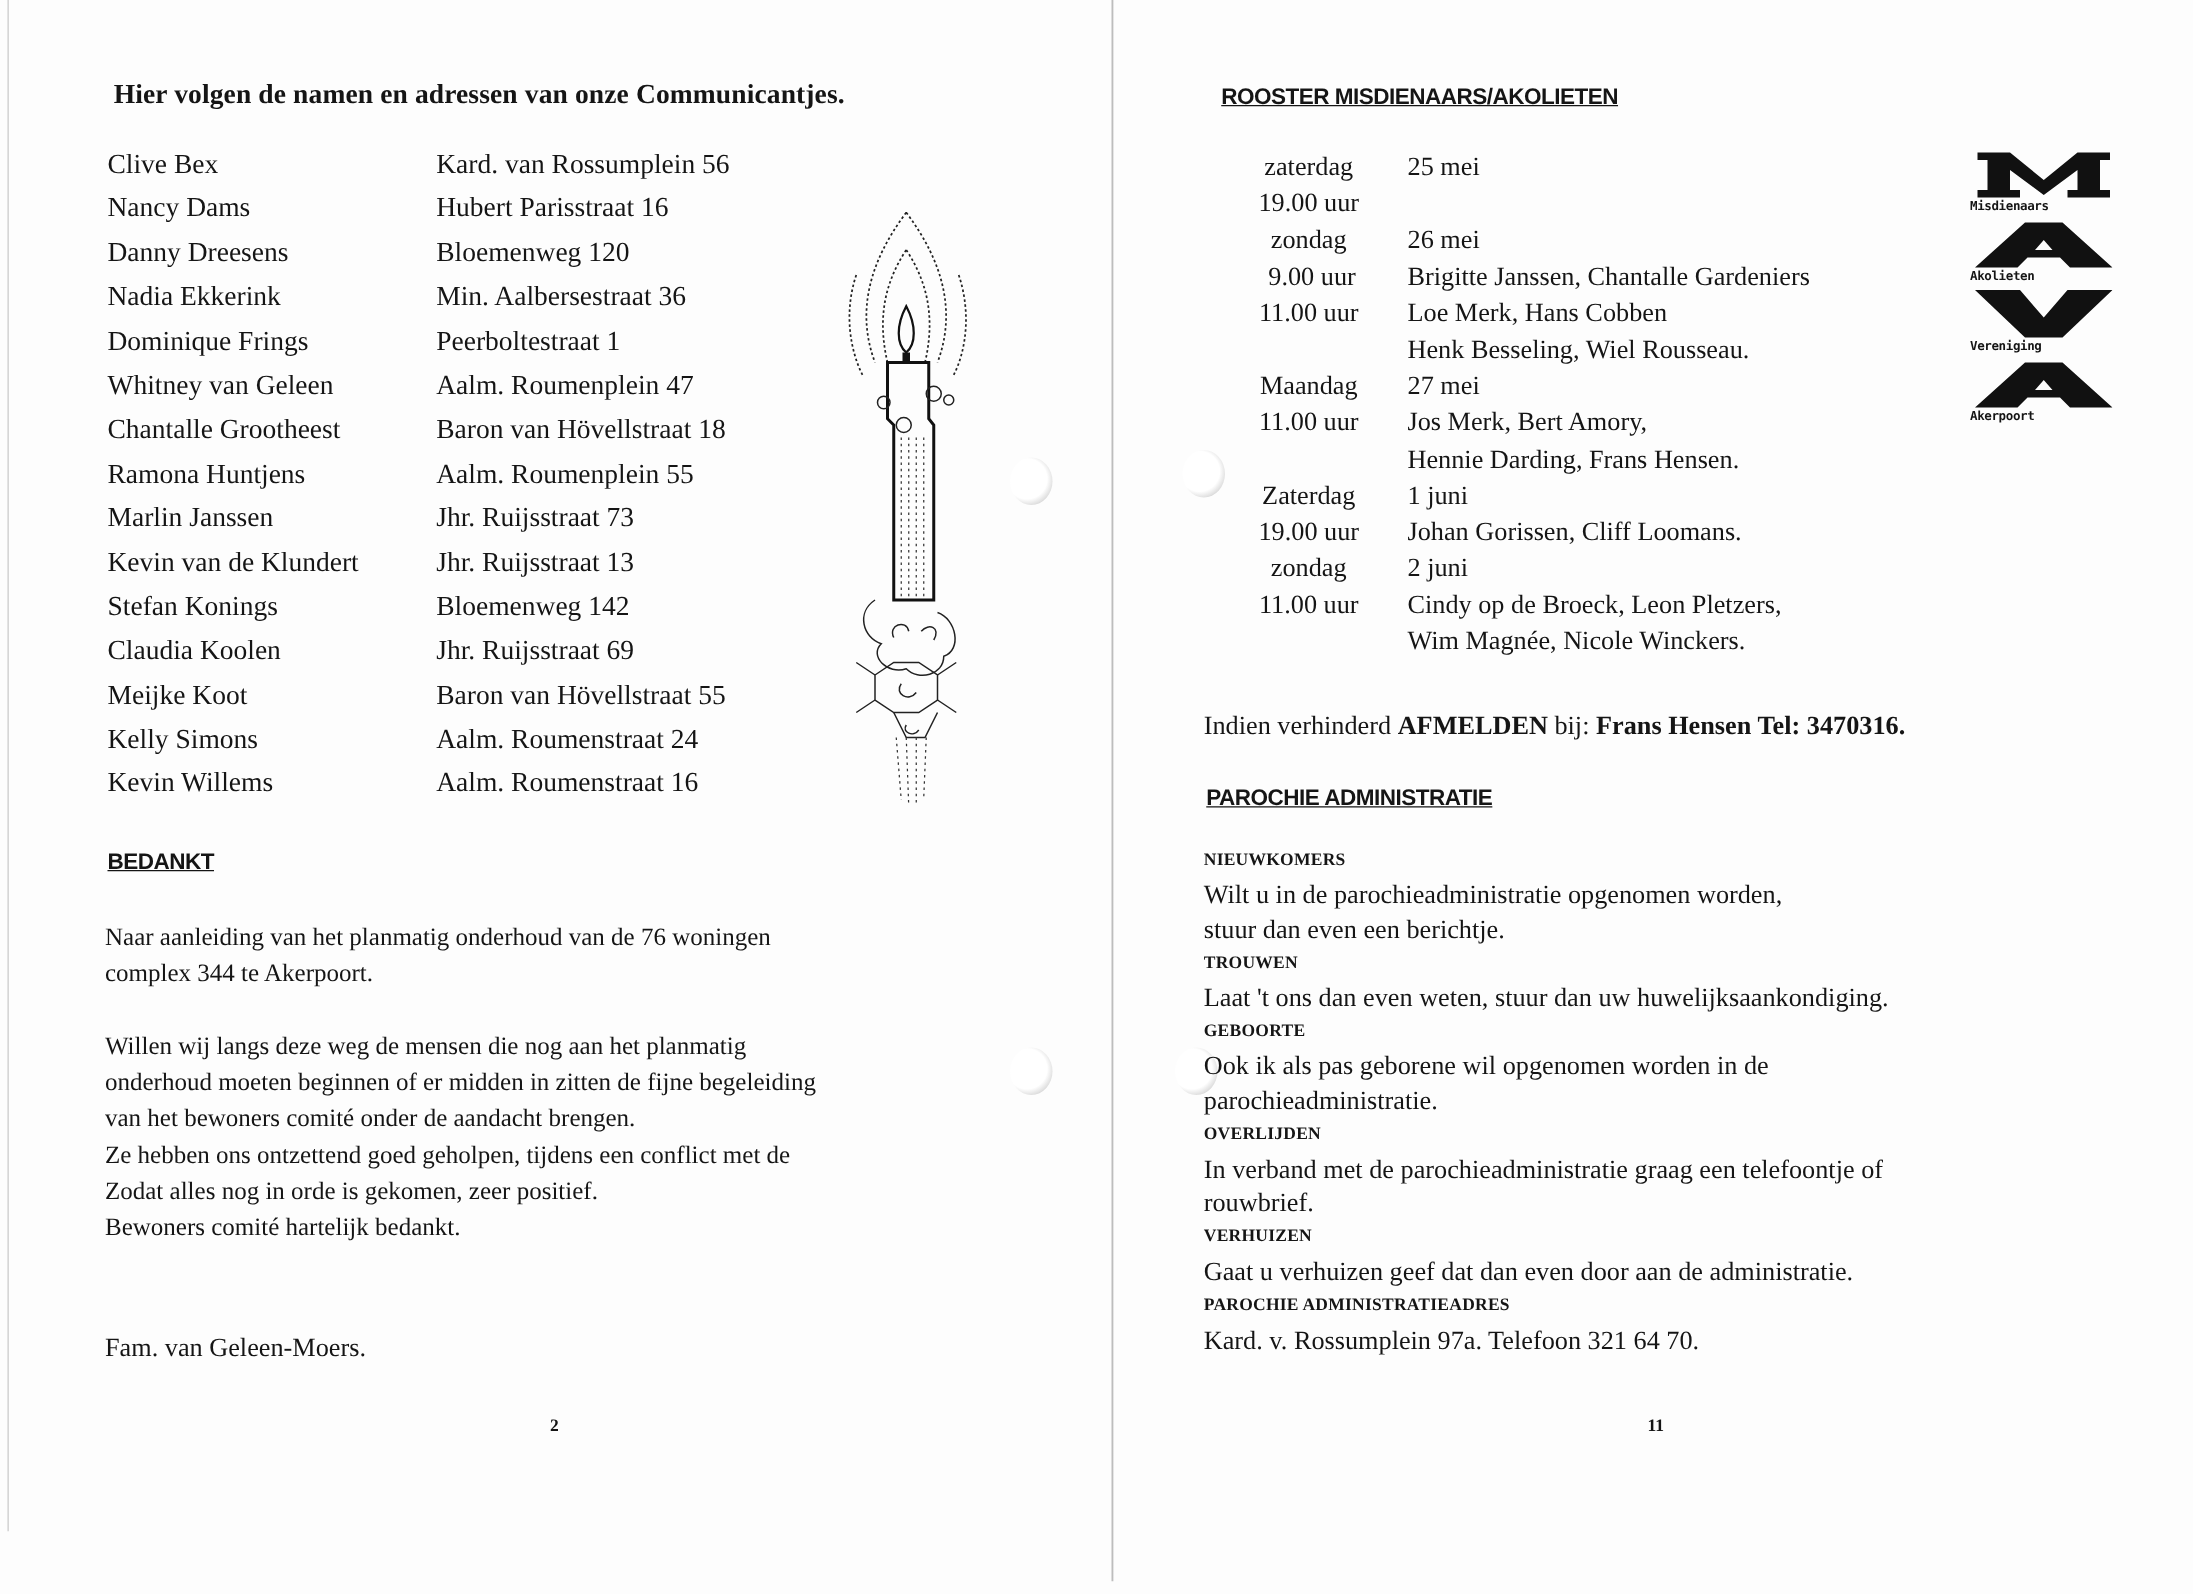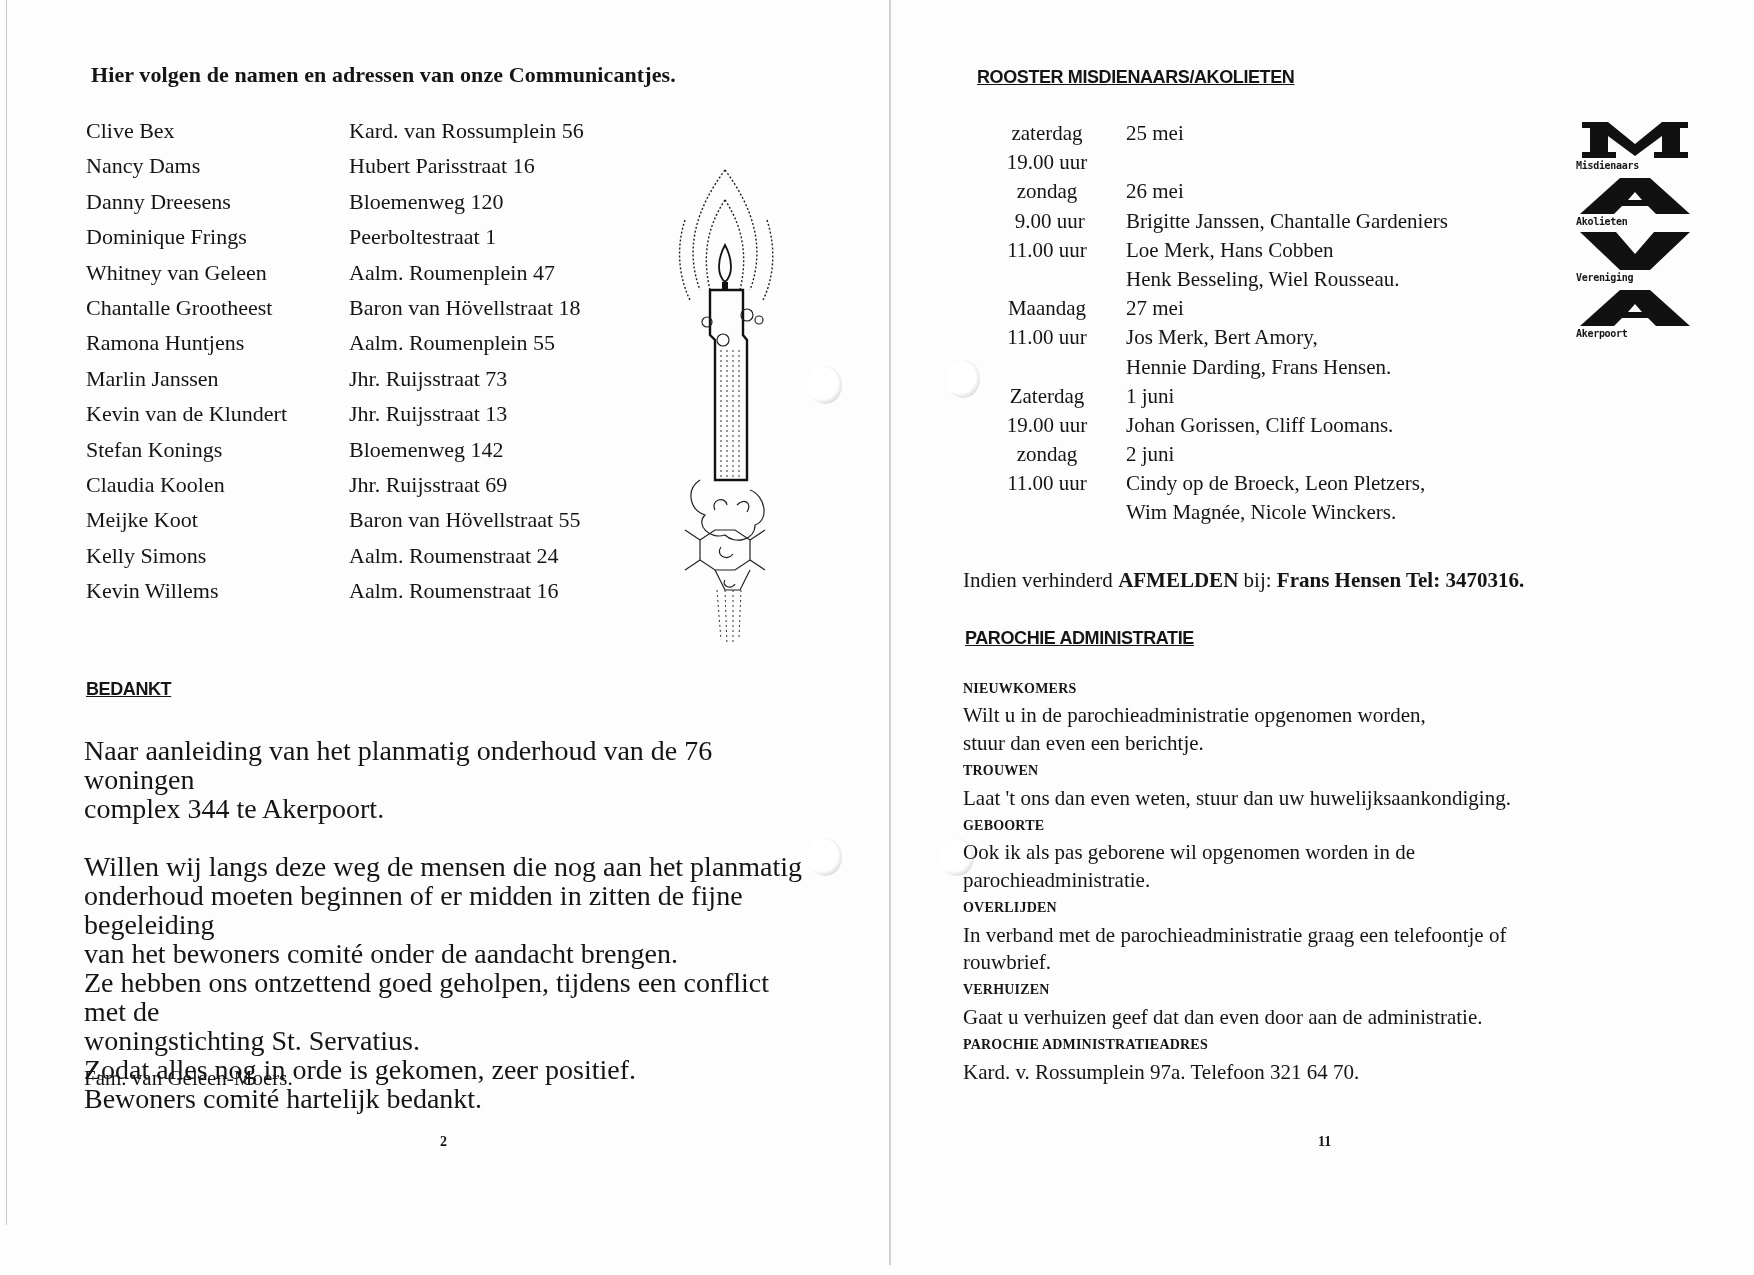--- a/index.html
+++ b/index.html
@@ -32,21 +32,21 @@
 
   .punch { position: absolute; width: 34px; height: 38px; border-radius: 50%;
     background: radial-gradient(circle at 40% 45%, #ffffff 55%, #e0e0e0 72%, #9a9a9a 90%); }
 
   .h-underline {
     font-family: "Liberation Sans", "DejaVu Sans", sans-serif;
     font-weight: bold; text-decoration: underline; font-size: 18px;
     position: absolute; letter-spacing: -0.4px;
   }
   .bedankt-title { left: 86px; top: 679px; }
-  .bedankt-body { position: absolute; left: 84px; top: 736px; width: 720px; font-size: 28px; line-height: 29px; }
+  .bedankt-body { position: absolute; left: 84px; top: 736px; width: 720px; font-size: 20px; line-height: 29px; }
   .bedankt-body p { margin: 0; }
   .gap { height: 29px; }
   .signature { position: absolute; left: 84px; top: 1066px; font-size: 21px; }
   .page-num { position: absolute; font-size: 14px; font-weight: bold; }
   .pn-left { left: 440px; top: 1134px; }
   .pn-right { left: 1318px; top: 1134px; }
 
   
   .rooster-title { left: 977px; top: 67px; }
   .rooster { position: absolute; left: 968px; top: 119px; text-align: center; }
@@ -81,20 +81,24 @@
         <span class="comm-name">Clive Bex</span>
         <span class="comm-addr">Kard. van Rossumplein 56</span>
       </li>
       <li class="comm-row">
         <span class="comm-name">Nancy Dams</span>
         <span class="comm-addr">Hubert Parisstraat 16</span>
       </li>
       <li class="comm-row">
         <span class="comm-name">Danny Dreesens</span>
         <span class="comm-addr">Bloemenweg  120</span>
+      </li>
+      <li class="comm-row">
+        <span class="comm-name">Nadia Ekkerink</span>
+        <span class="comm-addr">Min. Aalbersestraat 36</span>
       </li>
       <li class="comm-row">
         <span class="comm-name">Dominique Frings</span>
         <span class="comm-addr">Peerboltestraat 1</span>
       </li>
       <li class="comm-row">
         <span class="comm-name">Whitney van Geleen</span>
         <span class="comm-addr">Aalm. Roumenplein 47</span>
       </li>
       <li class="comm-row">
@@ -175,21 +179,20 @@
   <div class="h-underline bedankt-title">BEDANKT</div>
 
   <div class="bedankt-body">
     <p>Naar aanleiding van het planmatig onderhoud van de 76 woningen</p>
     <p>complex 344 te Akerpoort.</p>
     <div class="gap"></div>
     <p>Willen wij langs deze weg de mensen die nog aan het planmatig</p>
     <p>onderhoud moeten beginnen of er midden in zitten de fijne begeleiding</p>
     <p>van het bewoners comité onder de aandacht brengen.</p>
     <p>Ze hebben ons ontzettend goed geholpen, tijdens een conflict met de</p>
-    <p>woningstichting St. Servatius.</p>
     <p>Zodat alles nog in orde is gekomen, zeer positief.</p>
     <p>Bewoners comité hartelijk bedankt.</p>
   </div>
 
   <div class="signature">Fam. van Geleen-Moers.</div>
   <div class="page-num pn-left">2</div>
 </div>
 
 <div class="fold"></div>
 

